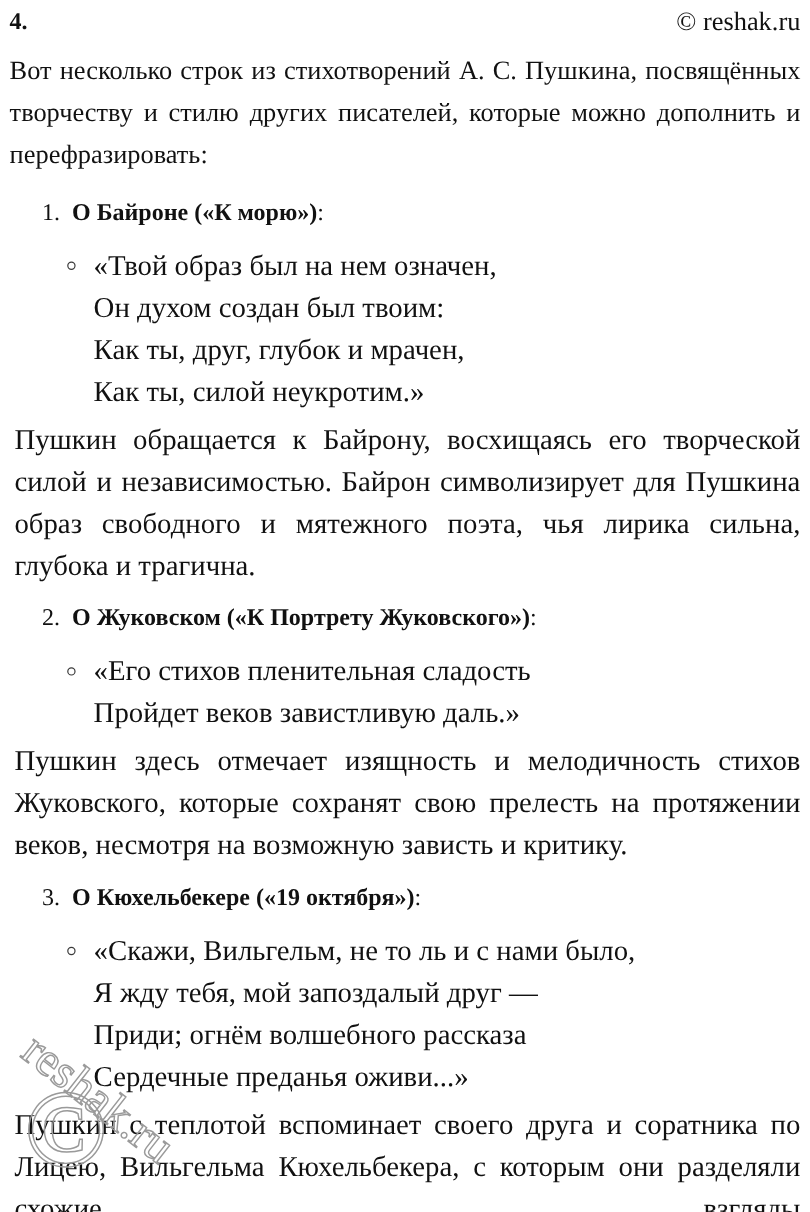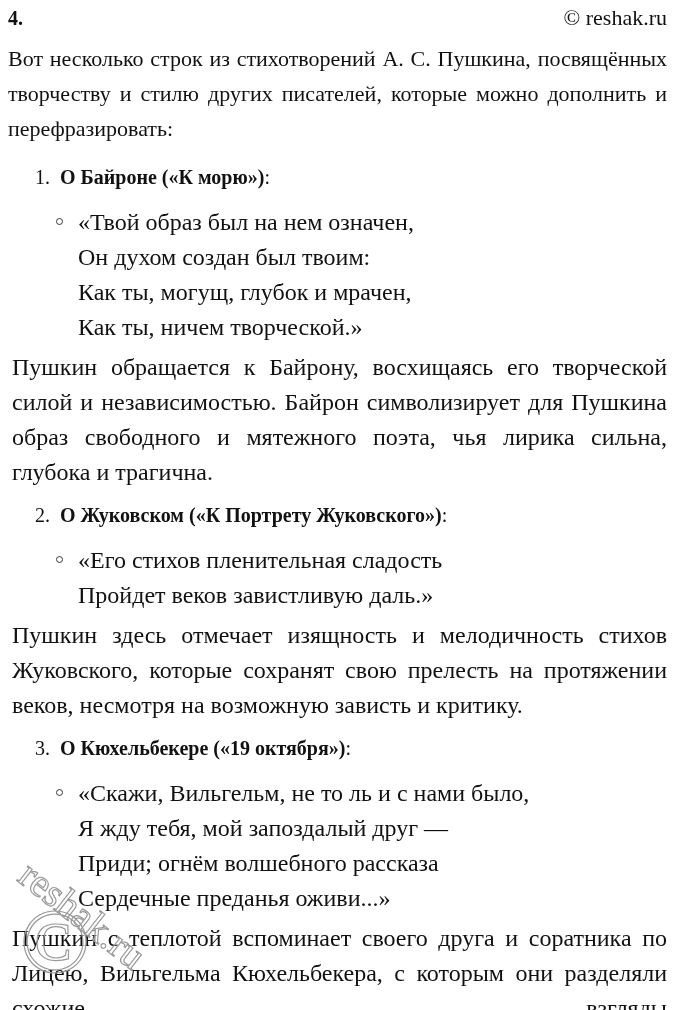--- a/index.html
+++ b/index.html
@@ -98,22 +98,22 @@
     <p class="intro">Вот несколько строк из стихотворений А. С. Пушкина, посвящённых творчеству и стилю других писателей, которые можно дополнить и перефразировать:</p>
 
     <div class="item-heading">
       <span class="item-num">1.</span>
       <span><span class="item-title">О Байроне («К морю»)</span><span class="item-suffix">:</span></span>
     </div>
     <div class="bullet-block">
       <span class="bullet-marker"></span>
       <div class="quote-line">«Твой образ был на нем означен,</div>
       <div class="quote-line">Он духом создан был твоим:</div>
-      <div class="quote-line">Как ты, могущ, глубок и мрачен,</div>
-      <div class="quote-line">Как ты, ничем творческой.»</div>
+      <div class="quote-line">Как ты, друг, глубок и мрачен,</div>
+      <div class="quote-line">Как ты, силой неукротим.»</div>
     </div>
     <div class="bullet-block commentary">
       <span class="bullet-marker"></span>
       <span>Пушкин обращается к Байрону, восхищаясь его творческой силой и независимостью. Байрон символизирует для Пушкина образ свободного и мятежного поэта, чья лирика сильна, глубока и трагична.</span>
     </div>
 
     <div class="item-heading next">
       <span class="item-num">2.</span>
       <span><span class="item-title">О Жуковском («К Портрету Жуковского»)</span><span class="item-suffix">:</span></span>
     </div>

